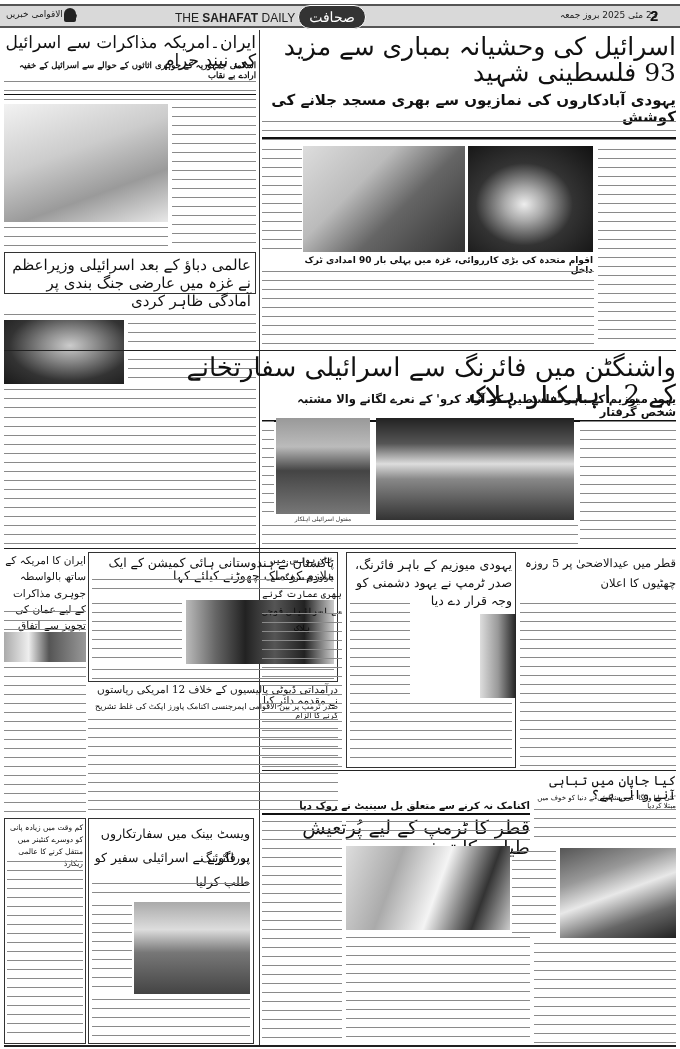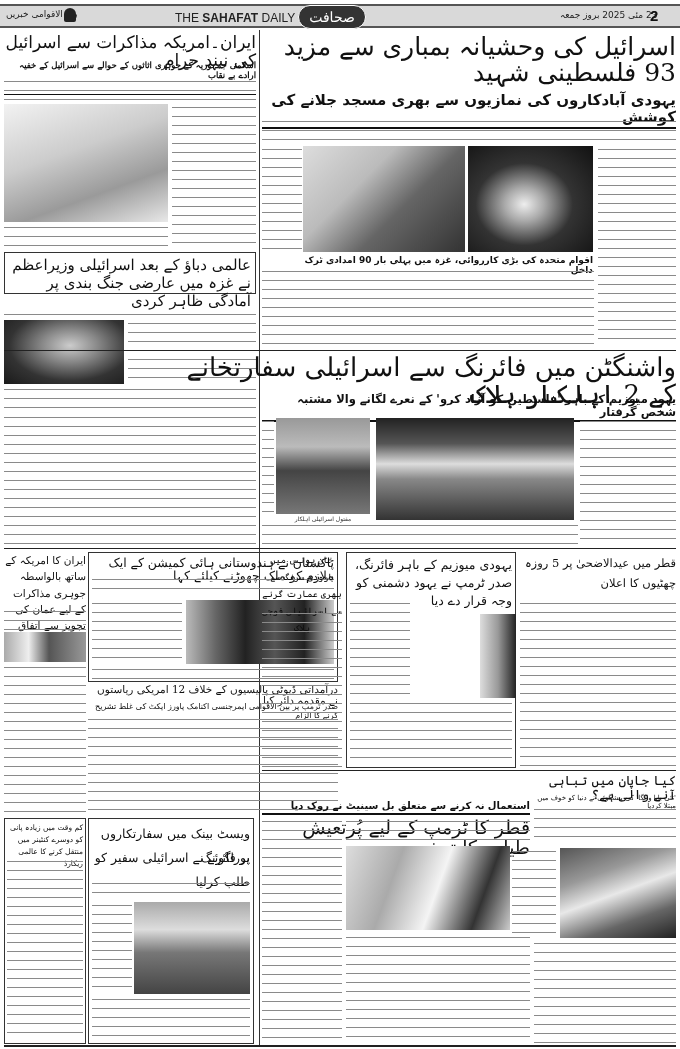--- a/index.html
+++ b/index.html
@@ -35,21 +35,21 @@
 <div id="masthead" class="abs">
   <span class="abs section">بین الاقوامی خبریں</span>
   <span class="abs section-icon"></span>
   <span class="abs brand"><span>THE </span><b>SAHAFAT</b><span> DAILY Mumbai</span></span>
   <span class="abs logo">صحافت</span>
   <span class="abs date rtl">23 مئی 2025 بروز جمعہ</span>
   <span class="abs pageno">2</span>
 </div>
 
 <div class="abs hl rtl" style="left:262px;top:34px;width:414px;font-size:25px;">اسرائیل کی وحشیانہ بمباری سے مزید 93 فلسطینی شہید</div>
-<div class="abs sub rtl" style="left:262px;top:92px;width:414px;font-size:15px;border-bottom:2px solid #111;padding-bottom:2px;">یہودی آبادکاروں کی نمازیوں سے بھری مسجد جلانے کی کوشش</div>
+<div class="abs sub rtl" style="left:262px;top:92px;width:414px;font-size:15px;border-bottom:2px solid #111;padding-bottom:12px;">یہودی آبادکاروں کی نمازیوں سے بھری مسجد جلانے کی کوشش</div>
 <div class="abs text-col" style="left:262px;top:118px;width:414px;height:28px;"></div>
 <div class="abs text-col" style="left:262px;top:146px;width:40px;height:108px;"></div>
 <div class="abs photo" style="left:303px;top:146px;width:162px;height:106px;background:linear-gradient(135deg,#ddd 0%,#bbb 35%,#666 60%,#333 100%);"></div>
 <div class="abs photo" style="left:468px;top:146px;width:125px;height:106px;background:radial-gradient(ellipse at 45% 55%,#eee 0%,#aaa 20%,#333 50%,#111 100%);"></div>
 <div class="abs text-col" style="left:598px;top:146px;width:78px;height:200px;"></div>
 <div class="abs sub rtl" style="left:303px;top:256px;width:290px;font-size:9px;">اقوام متحدہ کی بڑی کارروائی، غزہ میں پہلی بار 90 امدادی ٹرک داخل</div>
 <div class="abs text-col" style="left:262px;top:268px;width:332px;height:80px;"></div>
 
 <div class="abs hl rtl" style="left:4px;top:34px;width:252px;font-size:17px;">ایران۔امریکہ مذاکرات سے اسرائیل کی نیند حرام</div>
 <div class="abs rtl" style="left:4px;top:60px;width:252px;font-size:8.5px;font-weight:700;font-family:'DejaVu Serif',serif;border-bottom:1px solid #111;padding-bottom:14px;">اسلامی جمہوریہ کے جوہری اثاثوں کے حوالے سے اسرائیل کے خفیہ ارادے بے نقاب</div>
@@ -104,21 +104,21 @@
 <div class="abs text-col" style="left:350px;top:600px;width:60px;height:96px;"></div>
 <div class="abs photo" style="left:480px;top:614px;width:36px;height:84px;background:linear-gradient(90deg,#ddd 0%,#999 50%,#222 100%);"></div>
 <div class="abs text-col" style="left:350px;top:700px;width:162px;height:64px;"></div>
 
 <div class="abs hl rtl" style="left:520px;top:554px;width:156px;font-size:11.5px;line-height:1.7;">قطر میں عیدالاضحیٰ پر 5 روزہ چھٹیوں کا اعلان</div>
 <div class="abs text-col" style="left:520px;top:600px;width:156px;height:166px;"></div>
 
 <div class="abs rule" style="left:262px;top:770px;width:414px;"></div>
 
 <div class="abs hl rtl" style="left:262px;top:774px;width:268px;font-size:19px;margin-top:44px;">قطر کا ٹرمپ کے لیے پُرتعیش طیارے کا تحفہ</div>
-<div class="abs sub rtl" style="left:262px;top:800px;width:268px;font-size:10px;border-bottom:2px solid #111;padding-bottom:2px;">استعمال نہ کرنے سے متعلق بل سینیٹ نے روک دیا</div>
+<div class="abs sub rtl" style="left:262px;top:800px;width:268px;font-size:10px;border-bottom:2px solid #111;padding-bottom:2px;">اکنامک نہ کرنے سے متعلق بل سینیٹ نے روک دیا</div>
 <div class="abs text-col" style="left:262px;top:818px;width:80px;height:226px;"></div>
 <div class="abs text-col" style="left:346px;top:818px;width:184px;height:26px;"></div>
 <div class="abs photo" style="left:346px;top:846px;width:164px;height:84px;background:linear-gradient(110deg,#ddd 0%,#aaa 30%,#f4f4f4 55%,#333 80%,#ccc 100%);"></div>
 <div class="abs text-col" style="left:346px;top:934px;width:184px;height:110px;"></div>
 
 <div class="abs hl rtl" style="left:534px;top:774px;width:142px;font-size:13px;">کیا جاپان میں تباہی آنے والی ہے؟</div>
 <div class="abs rtl" style="left:534px;top:794px;width:142px;font-size:7px;font-family:'DejaVu Serif',serif;">'نئی بابا وانگا' کی پیشگوئی نے دنیا کو خوف میں مبتلا کردیا</div>
 <div class="abs text-col" style="left:534px;top:806px;width:142px;height:36px;"></div>
 <div class="abs photo" style="left:560px;top:848px;width:116px;height:90px;background:linear-gradient(160deg,#555 0%,#999 30%,#e8e8e8 50%,#666 75%,#222 100%);"></div>
 <div class="abs text-col" style="left:512px;top:848px;width:44px;height:90px;"></div>

